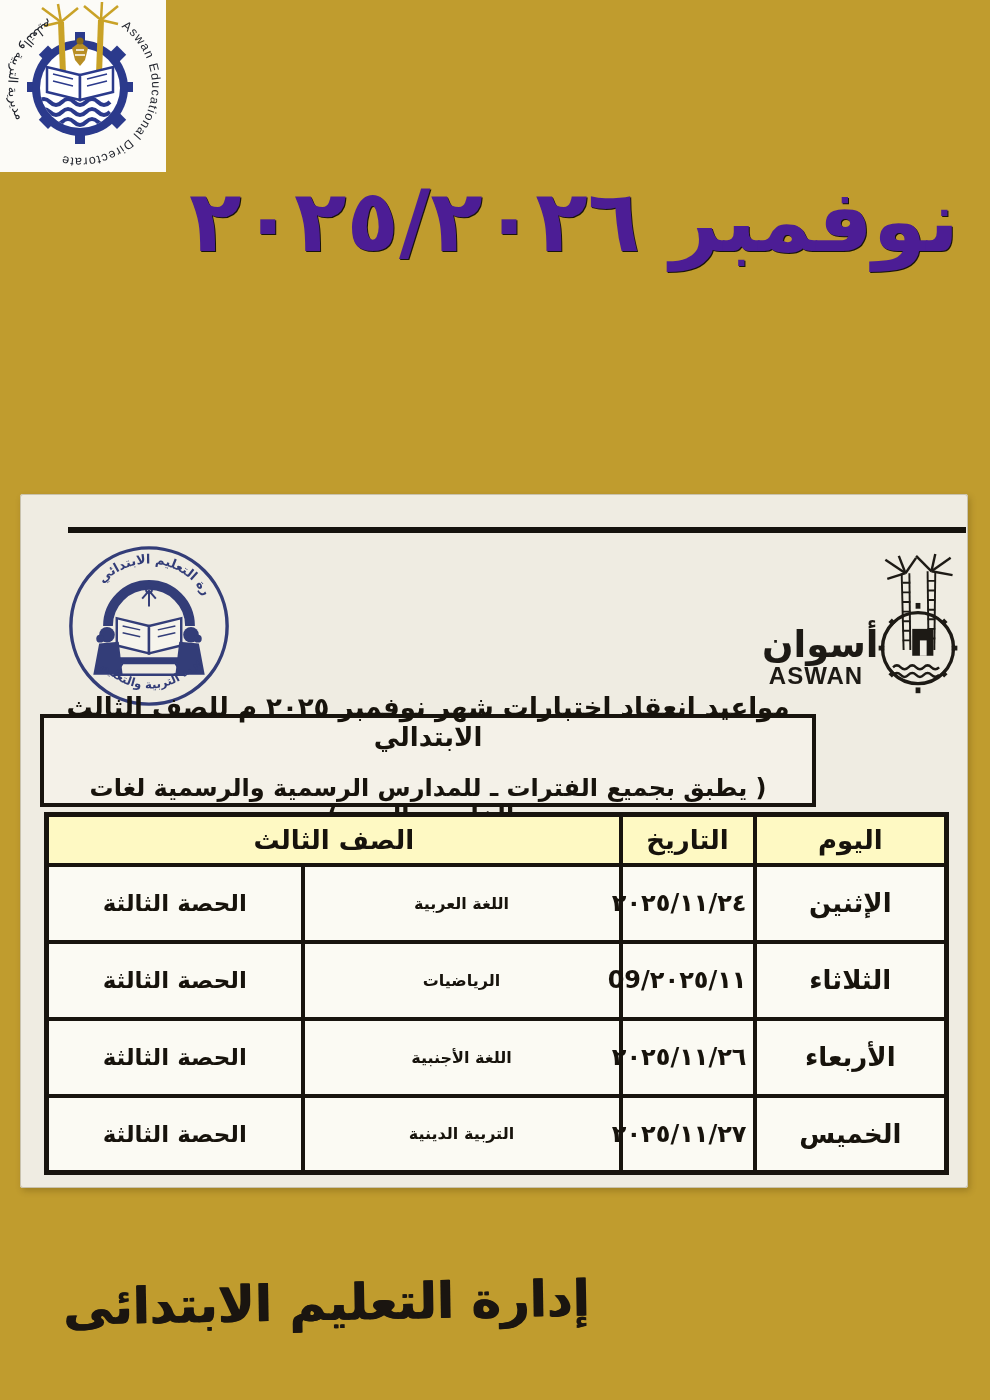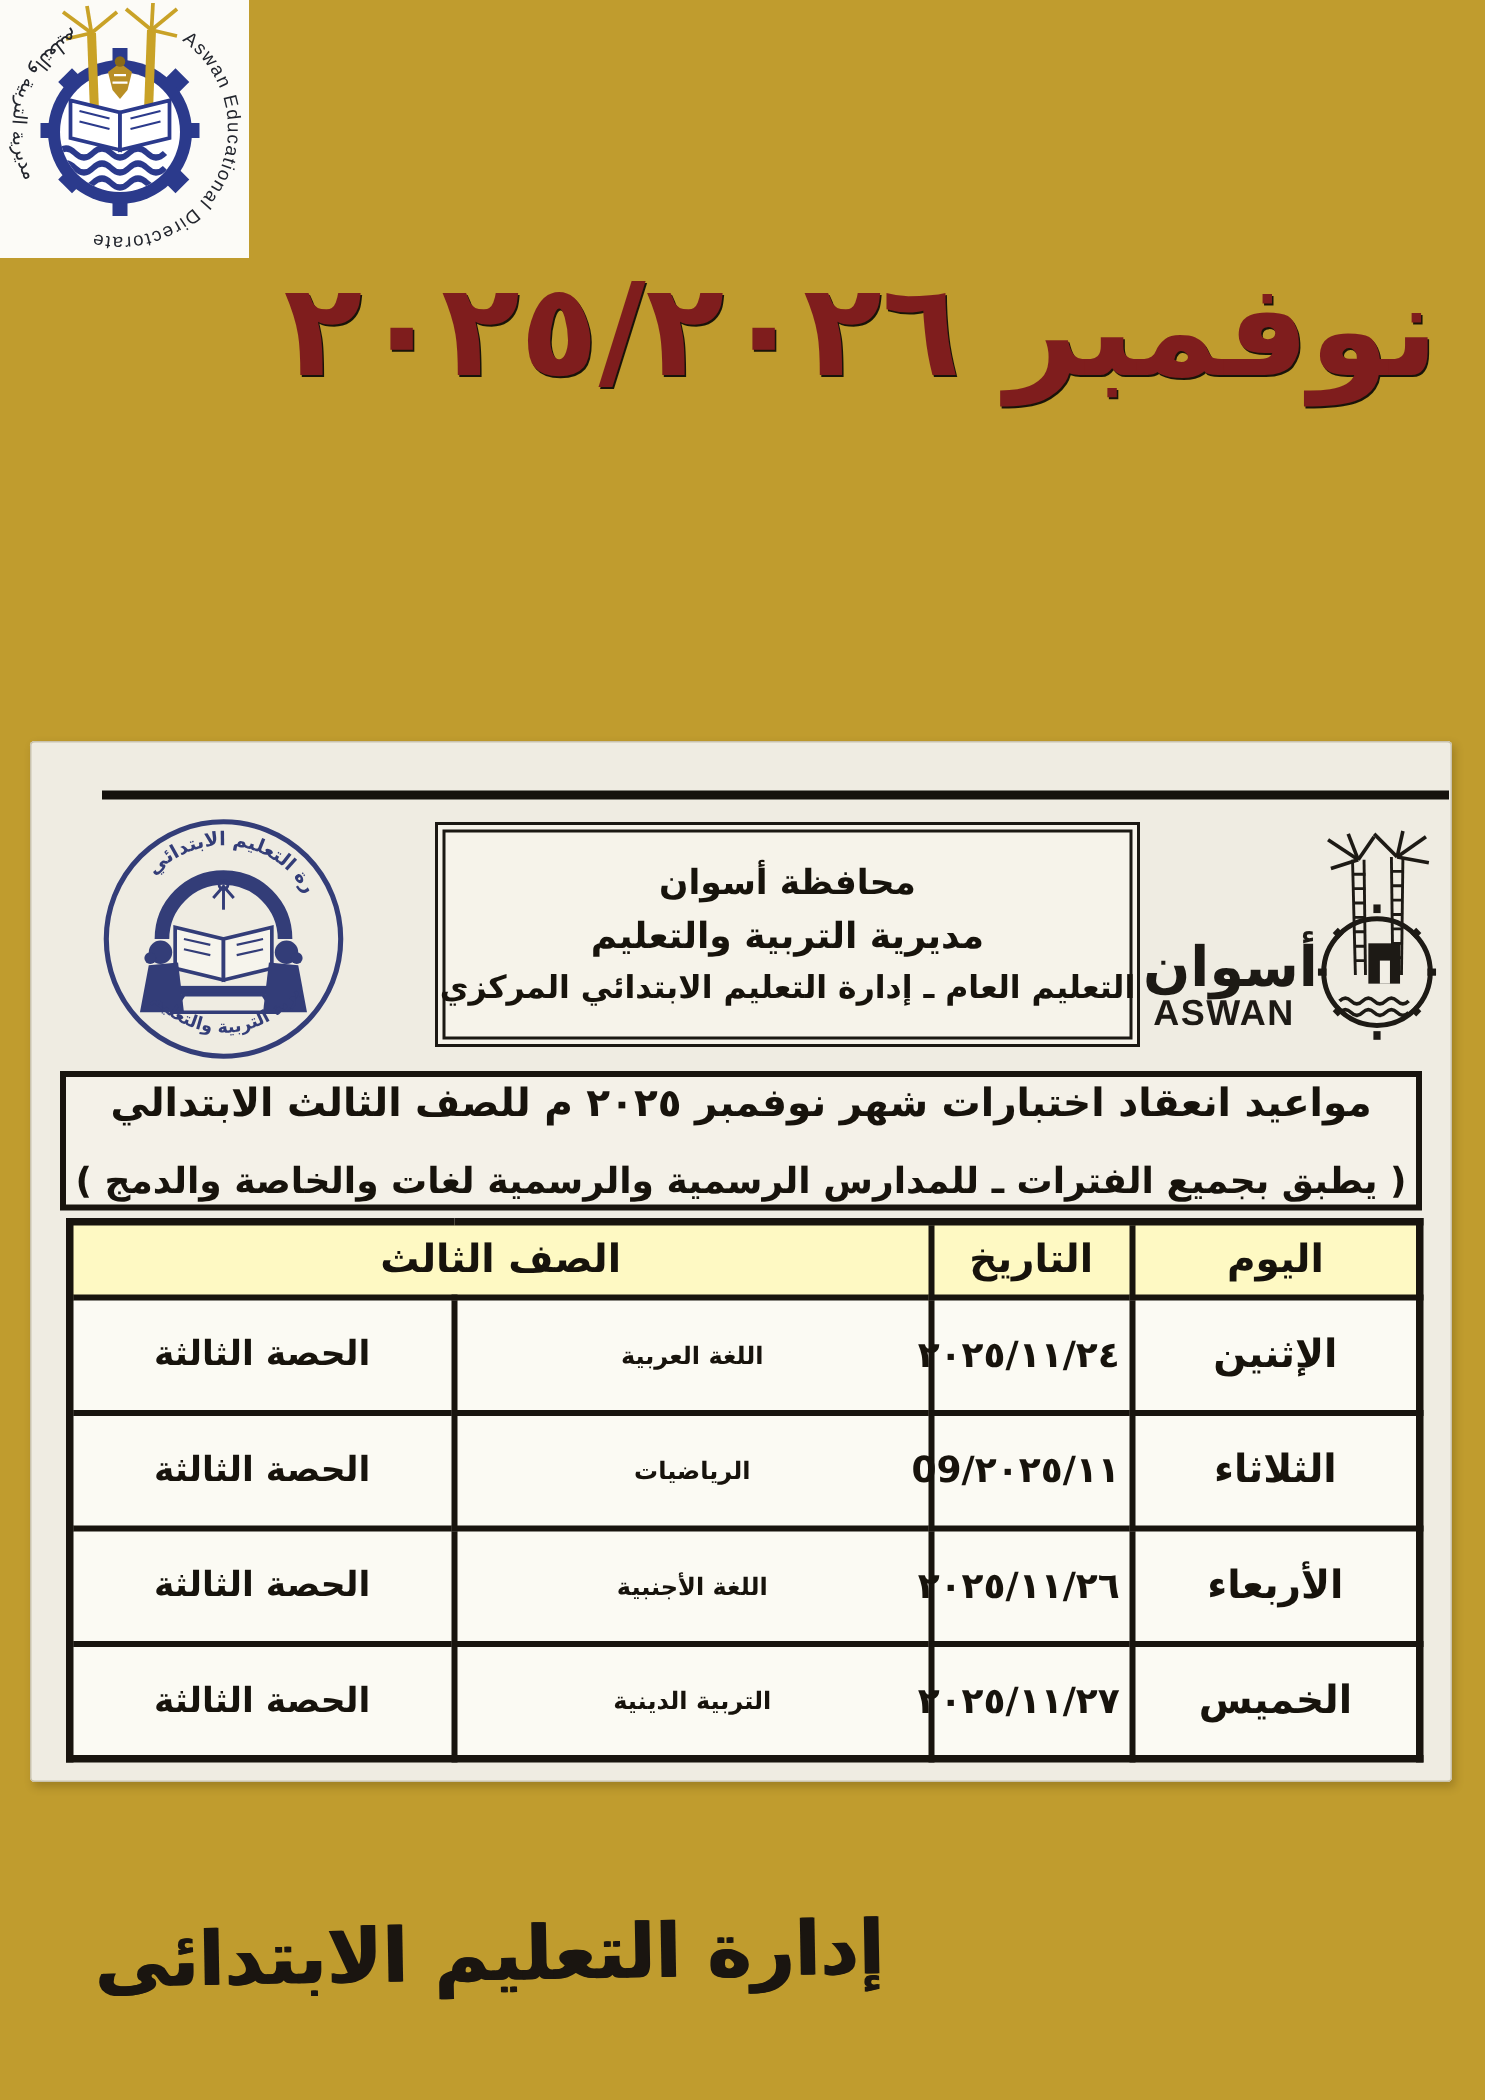--- a/index.html
+++ b/index.html
@@ -9,21 +9,21 @@
     background:#c09c2e;
     font-family:"DejaVu Sans",sans-serif;color:#17130c;
   }
   
   .corner-logo{position:absolute;left:0;top:0;width:166px;height:172px;background:#fcfbf7;}
   .corner-logo svg{display:block;width:100%;height:100%;}
   
   .main-title{
     position:absolute;left:168px;top:146px;width:812px;height:150px;
     display:flex;align-items:center;justify-content:center;
-    direction:rtl;font-size:86px;font-weight:bold;color:#7f1d1d;
+    direction:rtl;font-size:86px;font-weight:bold;color:#4c1d95;
     text-shadow:1px 1px 0 #191409;white-space:nowrap;
   }
   
   .paper{
     position:absolute;left:20px;top:494px;width:948px;height:694px;
     background:#efece2;border-radius:3px;
     box-shadow:inset 0 0 0 1px #c9c2ad, 2px 3px 6px rgba(60,45,5,.25);
   }
   .topline{position:absolute;left:48px;top:33px;width:898px;height:6px;background:#15120d;}
   .stamp{position:absolute;left:40px;top:48px;width:178px;height:168px;}
@@ -41,21 +41,21 @@
   .lh3{font-size:21px;font-weight:bold;white-space:nowrap;}
   .citylogo{
     position:absolute;left:742px;top:58px;width:206px;height:148px;
     display:flex;flex-direction:row;align-items:flex-end;
   }
   .citytext{width:108px;text-align:center;color:#1d1a15;padding-bottom:12px;}
   .citytext .ar{font-size:37px;font-weight:bold;line-height:1;}
   .citytext .en{font-size:24px;font-weight:bold;letter-spacing:1px;line-height:1.05;font-family:"Liberation Sans",sans-serif;}
   .cityemblem{width:96px;height:148px;display:block;}
   .notice{
-    position:absolute;left:20px;top:220px;width:908px;height:93px;
+    position:absolute;left:20px;top:220px;width:776px;height:93px;
     border:4px solid #18140e;background:#f4f1e8;
     display:flex;flex-direction:column;align-items:center;justify-content:center;gap:22px;
     direction:rtl;text-align:center;
   }
   .notice .n1{font-size:26px;font-weight:bold;}
   .notice .n2{font-size:24px;font-weight:bold;}
   
   .sched{
     position:absolute;left:24px;top:318px;width:900px;height:360px;
     border-collapse:collapse;direction:rtl;table-layout:fixed;
@@ -193,27 +193,20 @@
         <path d="M140 104 L120 102 L116 136 L146 136 Z"></path>
       </g>
       <text font-size="13" fill="#333d78" font-weight="bold">
         <textPath href="#st-top" startOffset="14">إدارة التعليم الابتدائي</textPath>
       </text>
       <text font-size="12" fill="#333d78" font-weight="bold">
         <textPath href="#st-bot" startOffset="6">مديرية التربية والتعليم</textPath>
       </text>
     </svg>
 
-    <div class="letterhead">
-      <div class="inner">
-        <div class="lh1">محافظة أسوان</div>
-        <div class="lh2">مديرية التربية والتعليم</div>
-        <div class="lh3">التعليم العام ـ إدارة التعليم الابتدائي المركزي</div>
-      </div>
-    </div>
 
     <div class="citylogo">
       <div class="citytext">
         <div class="ar">أسوان</div>
         <div class="en">ASWAN</div>
       </div>
       <svg class="cityemblem" viewBox="0 0 100 150">
         <g stroke="#1d1a15" fill="none">
           <circle cx="50" cy="98" r="37" stroke-width="3.5"></circle>
           <g stroke-width="5">

